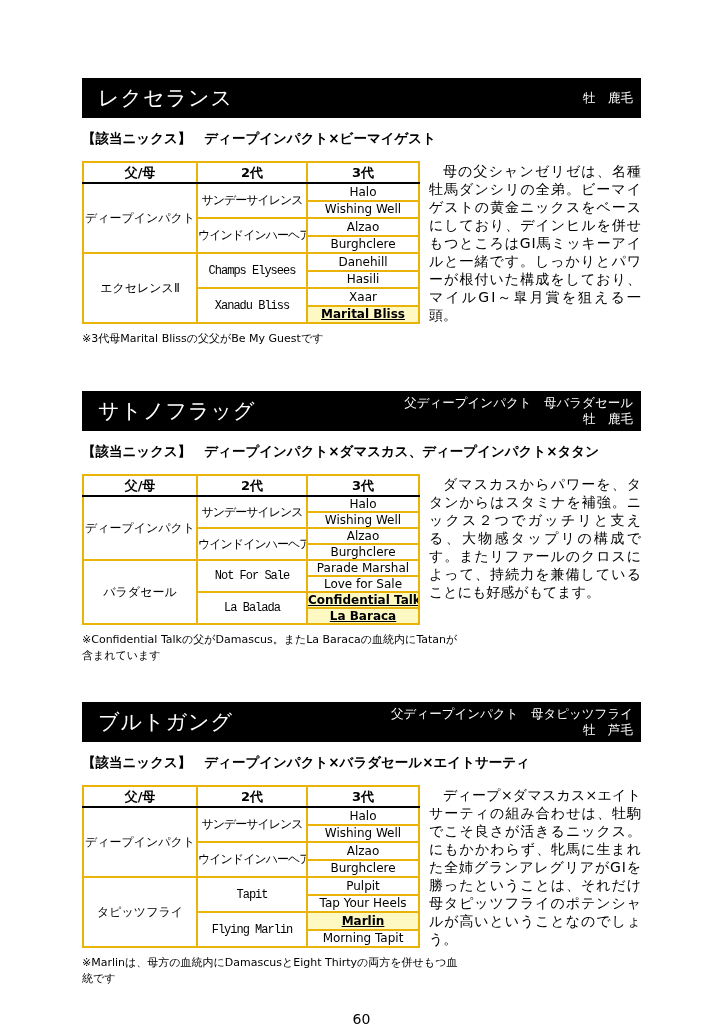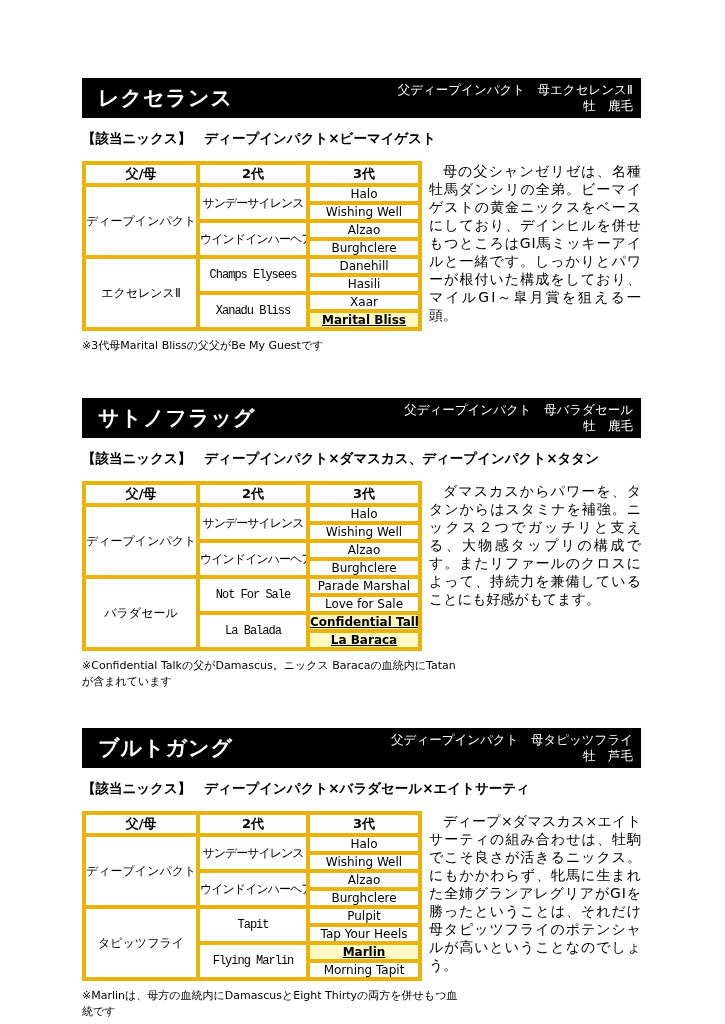--- a/index.html
+++ b/index.html
@@ -11,28 +11,28 @@
     padding: 78px 84px 0 82px;
     overflow: hidden;
   }
   section.block { position: relative; }
   .bar {
     background: #000; color: #fff;
     height: 40px;
     display: flex; justify-content: space-between; align-items: center;
     padding: 0 8px 0 16px;
   }
-  .title { font-size: 21px; font-weight: bold; margin: 0; letter-spacing: 1px; }
+  .title { font-size: 21px; font-weight: normal; margin: 0; letter-spacing: 1px; }
   .bar-right { text-align: right; font-size: 12.5px; line-height: 16px; white-space: nowrap; }
   .nicks { margin-top: 12px; font-weight: bold; font-size: 13.5px; white-space: nowrap; }
   .nicks-value { margin-left: 13px; }
   .row { display: flex; justify-content: space-between; margin-top: 13px; }
   table.ped { border-collapse: collapse; width: 336px; table-layout: fixed; border: 2px solid #000; }
   .ped th, .ped td {
-    border: 4px solid #eab308; text-align: center; vertical-align: middle;
+    border: 2px solid #eab308; text-align: center; vertical-align: middle;
     padding: 0; overflow: hidden; white-space: nowrap;
   }
   .ped th { height: 21px; font-size: 13px; font-weight: bold; border-bottom: 2px solid #000; }
   .ped td { height: 15.5px; font-size: 12px; }
   .ped col.c1 { width: 114px; }
   .ped col.c2 { width: 110px; }
   .ped col.c3 { width: 112px; }
   .ped td.c2 { letter-spacing: -1px; font-family: Liberation Mono, monospace; }
   .ped td.c3, .ped th.c3 { border-left: 2px solid #000; }
   .ped tr.grp td { border-top: 2px solid #000; }
@@ -46,21 +46,20 @@
   #section-3 { margin-top: 38px; }
   .page-num { text-align: center; margin-top: 24px; font-size: 14px; }
 </style>
 </head>
 <body>
 
 <section class="block" id="section-1">
   <header class="bar">
     <h1 class="title">レクセランス</h1>
     <div class="bar-right">
-      <div>父ディープインパクト　母エクセレンスⅡ</div>
       <div>牡　鹿毛</div>
     </div>
   </header>
   <div class="nicks">
     <span>【該当ニックス】</span><span class="nicks-value">ディープインパクト×ビーマイゲスト</span>
   </div>
   <div class="row">
     <table class="ped">
       <colgroup>
           <col class="c1">
@@ -165,21 +164,21 @@
           <td class="c2" rowspan="2">La Balada</td>
           <td class="c3" data-hl="true">Confidential Talk</td>
         </tr>
         <tr>
           <td class="c3" data-hl="true">La Baraca</td>
         </tr>
       </tbody>
     </table>
     <p class="comment">ダマスカスからパワーを、タタンからはスタミナを補強。ニックス２つでガッチリと支える、大物感タップリの構成です。またリファールのクロスによって、持続力を兼備していることにも好感がもてます。</p>
   </div>
-  <p class="footnote">※Confidential Talkの父がDamascus。ニックス Baracaの血統内にTatanが含まれています</p>
+  <p class="footnote">※Confidential Talkの父がDamascus。またLa Baracaの血統内にTatanが含まれています</p>
 </section>
 
 <section class="block" id="section-3">
   <header class="bar">
     <h1 class="title">ブルトガング</h1>
     <div class="bar-right">
       <div>父ディープインパクト　母タピッツフライ</div>
       <div>牡　芦毛</div>
     </div>
   </header>

